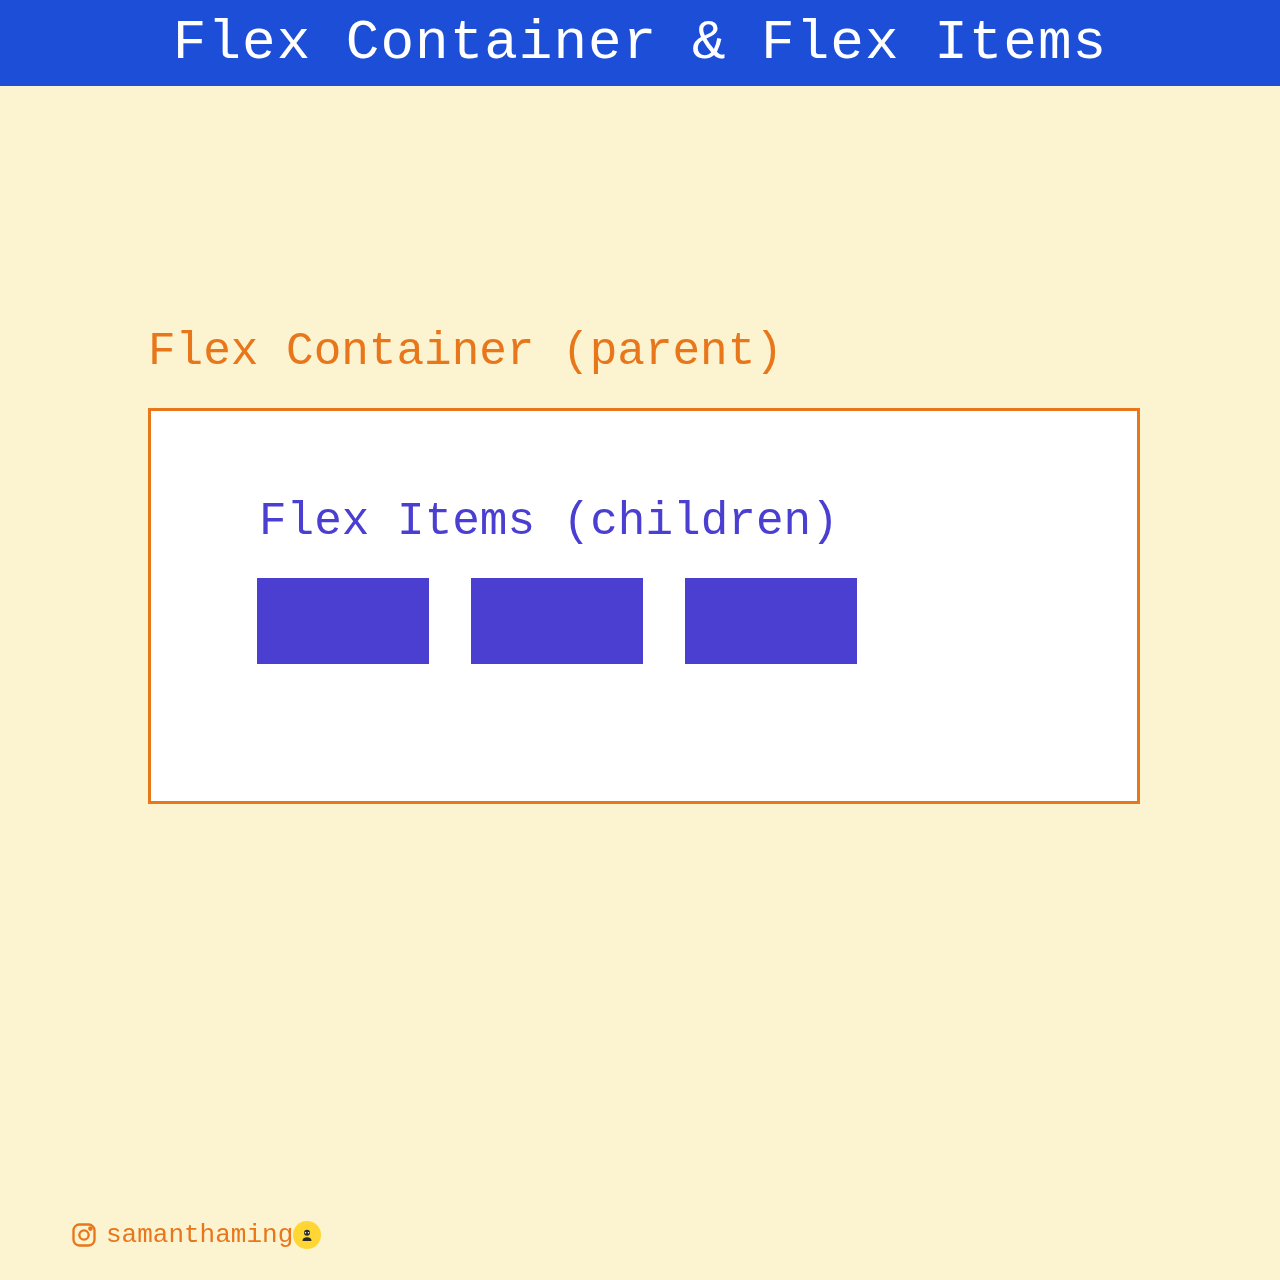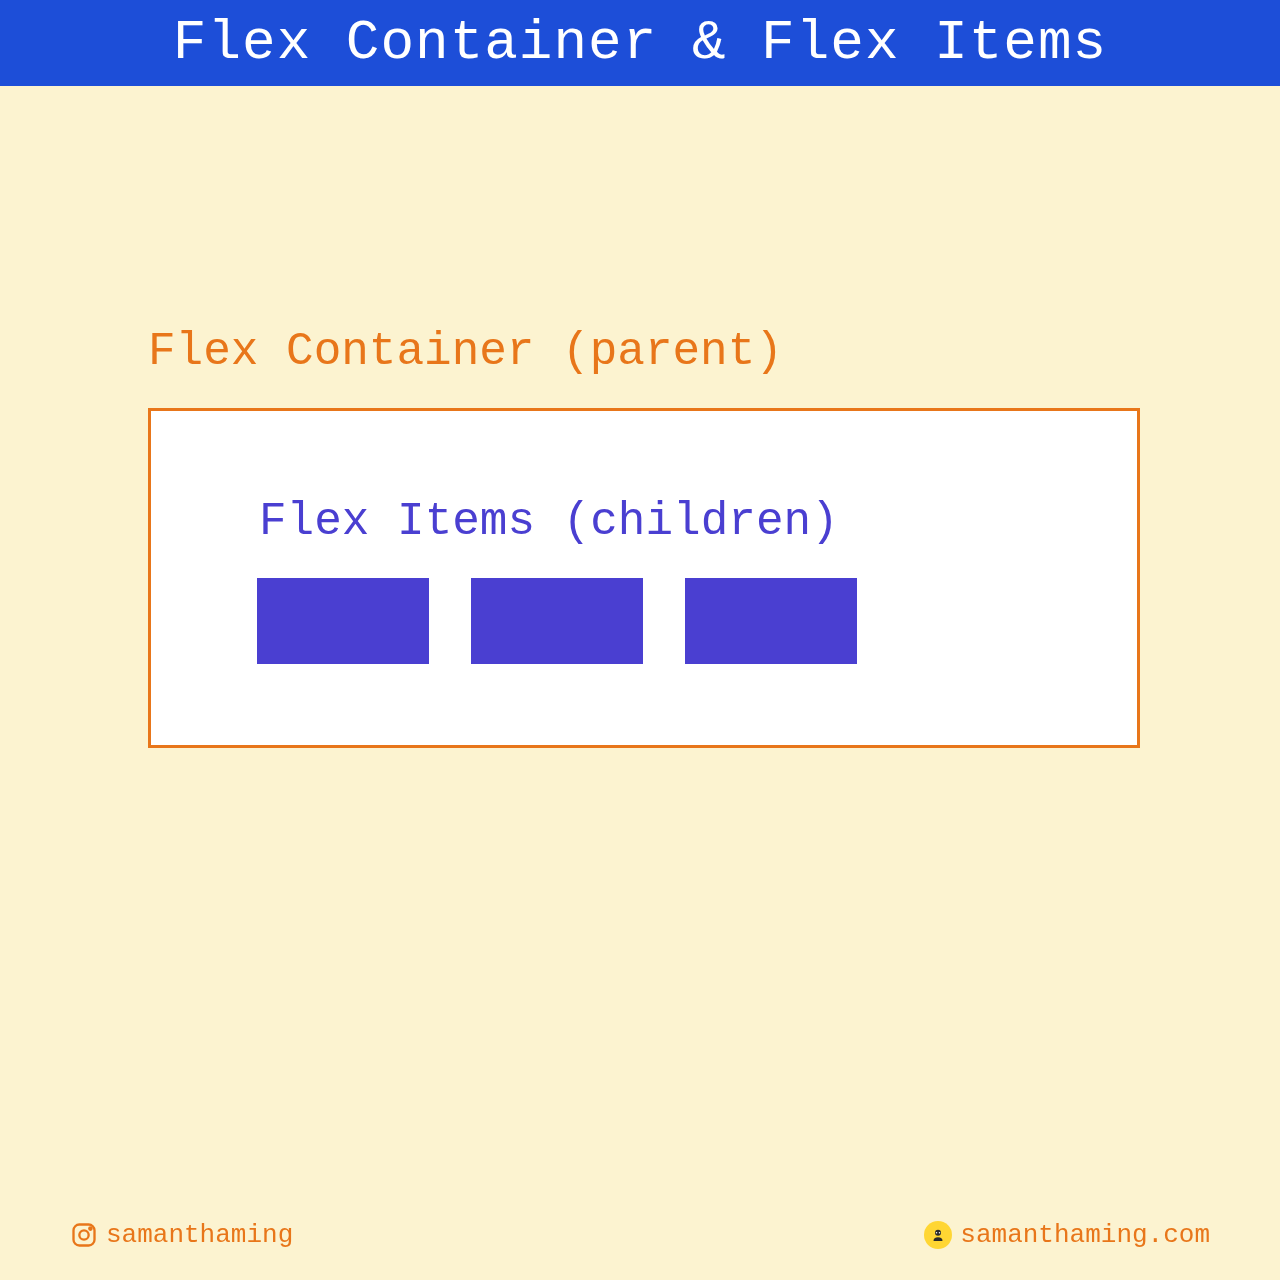--- a/index.html
+++ b/index.html
@@ -34,21 +34,21 @@
     }
     .container-label {
       color: #e8761a;
       font-size: 46px;
       font-weight: 500;
       margin-bottom: 30px;
     }
     .flex-container {
       background: #ffffff;
       border: 3px solid #e8761a;
-      height: 340px;
+      height: 396px;
       padding: 85px 100px 0 100px;
       font-family: Liberation Mono, monospace;
     }
     .items-label {
       color: #4a3fd1;
       font-size: 46px;
       font-weight: 500;
       margin-bottom: 30px;
       margin-left: 8px;
     }
@@ -61,21 +61,21 @@
       width: 172px;
       height: 86px;
       background: #4a3fd1;
     }
     .footer {
       position: absolute;
       bottom: 30px;
       left: 0;
       width: 100%;
       display: flex;
-      justify-content: space-between;
+      justify-content: flex-start;
       align-items: center;
       padding: 0 70px;
     }
     .social {
       display: flex;
       align-items: center;
       gap: 8px;
       color: #e8761a;
       font-size: 26px;
     }
@@ -132,15 +132,14 @@
   <div class="social">
     <span class="avatar-icon">
       <svg viewBox="0 0 24 24" width="18" height="18">
         <circle cx="12" cy="12" r="11" fill="#ffd633"></circle>
         <circle cx="12" cy="9" r="4" fill="#2a2a2a"></circle>
         <path d="M6 20 Q6 15 12 15 Q18 15 18 20" fill="#2a2a2a"></path>
         <circle cx="10" cy="9" r="1" fill="#fff"></circle>
         <circle cx="14" cy="9" r="1" fill="#fff"></circle>
       </svg>
     </span>
-    <span>samanthaming.com</span>
   </div>
 </div>
 
 </body></html>

